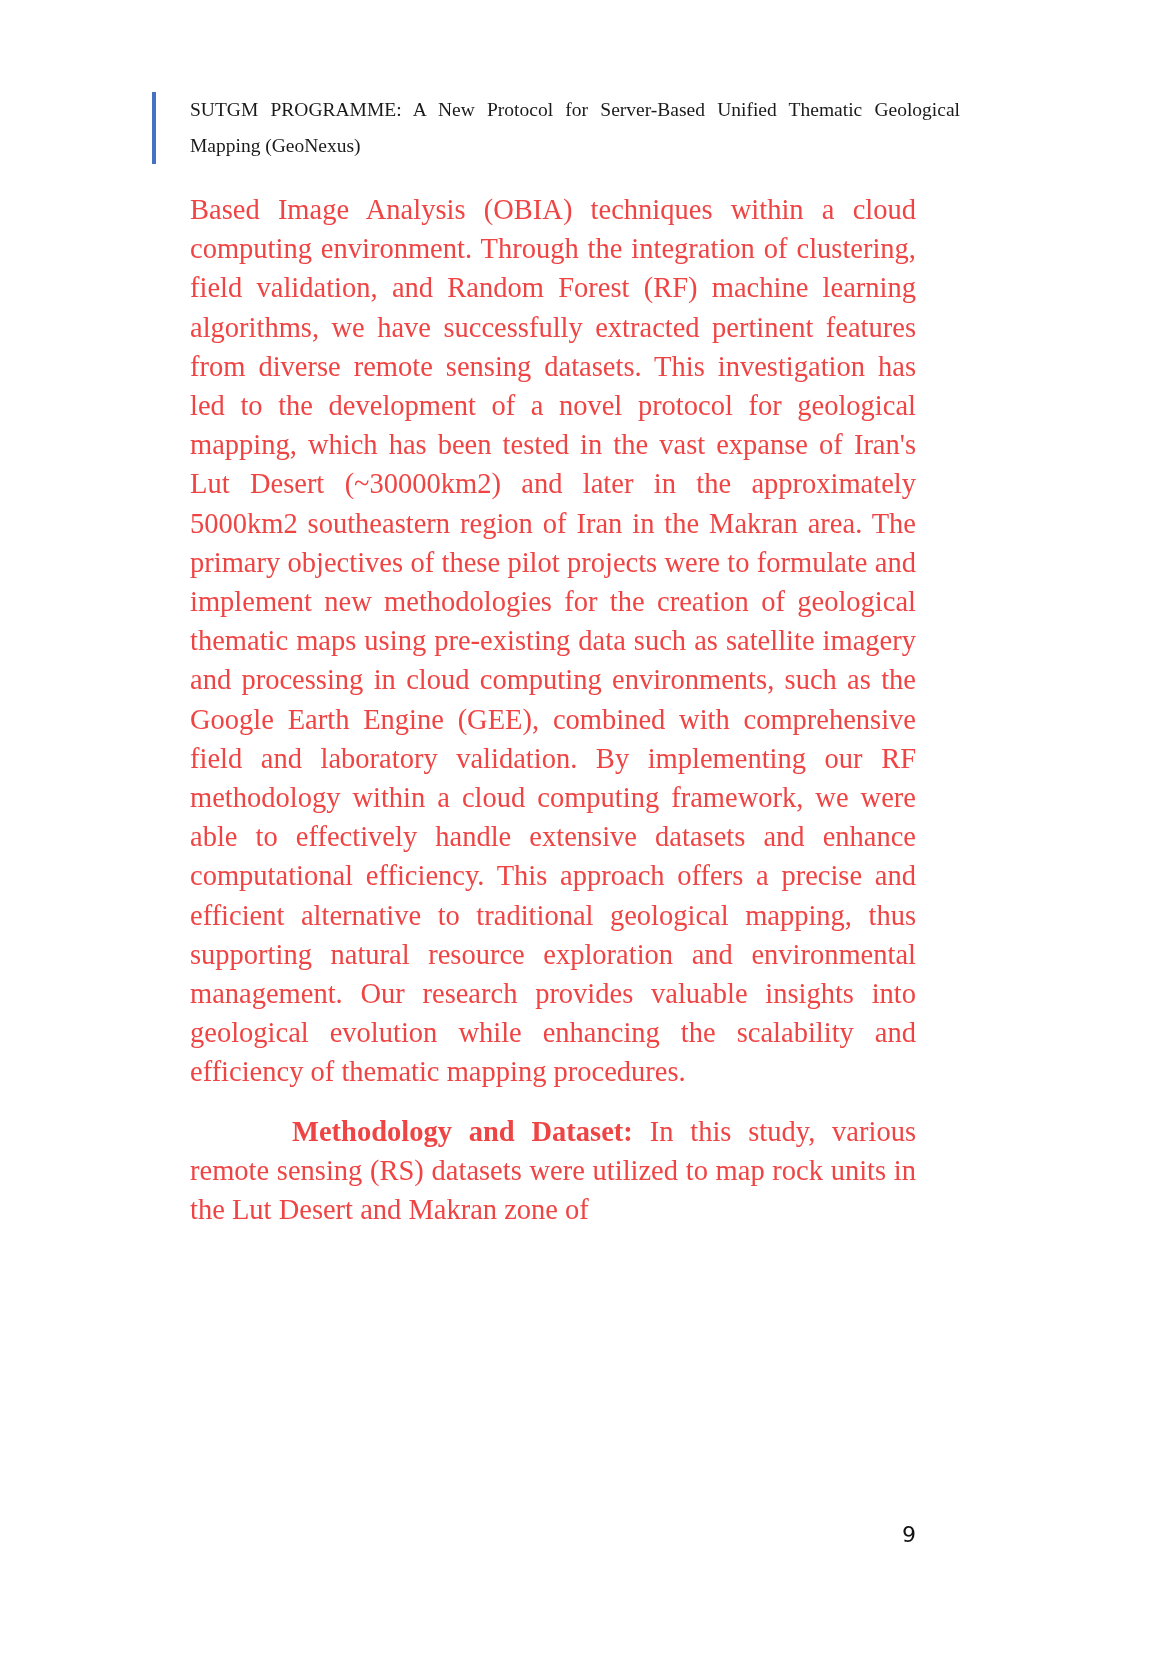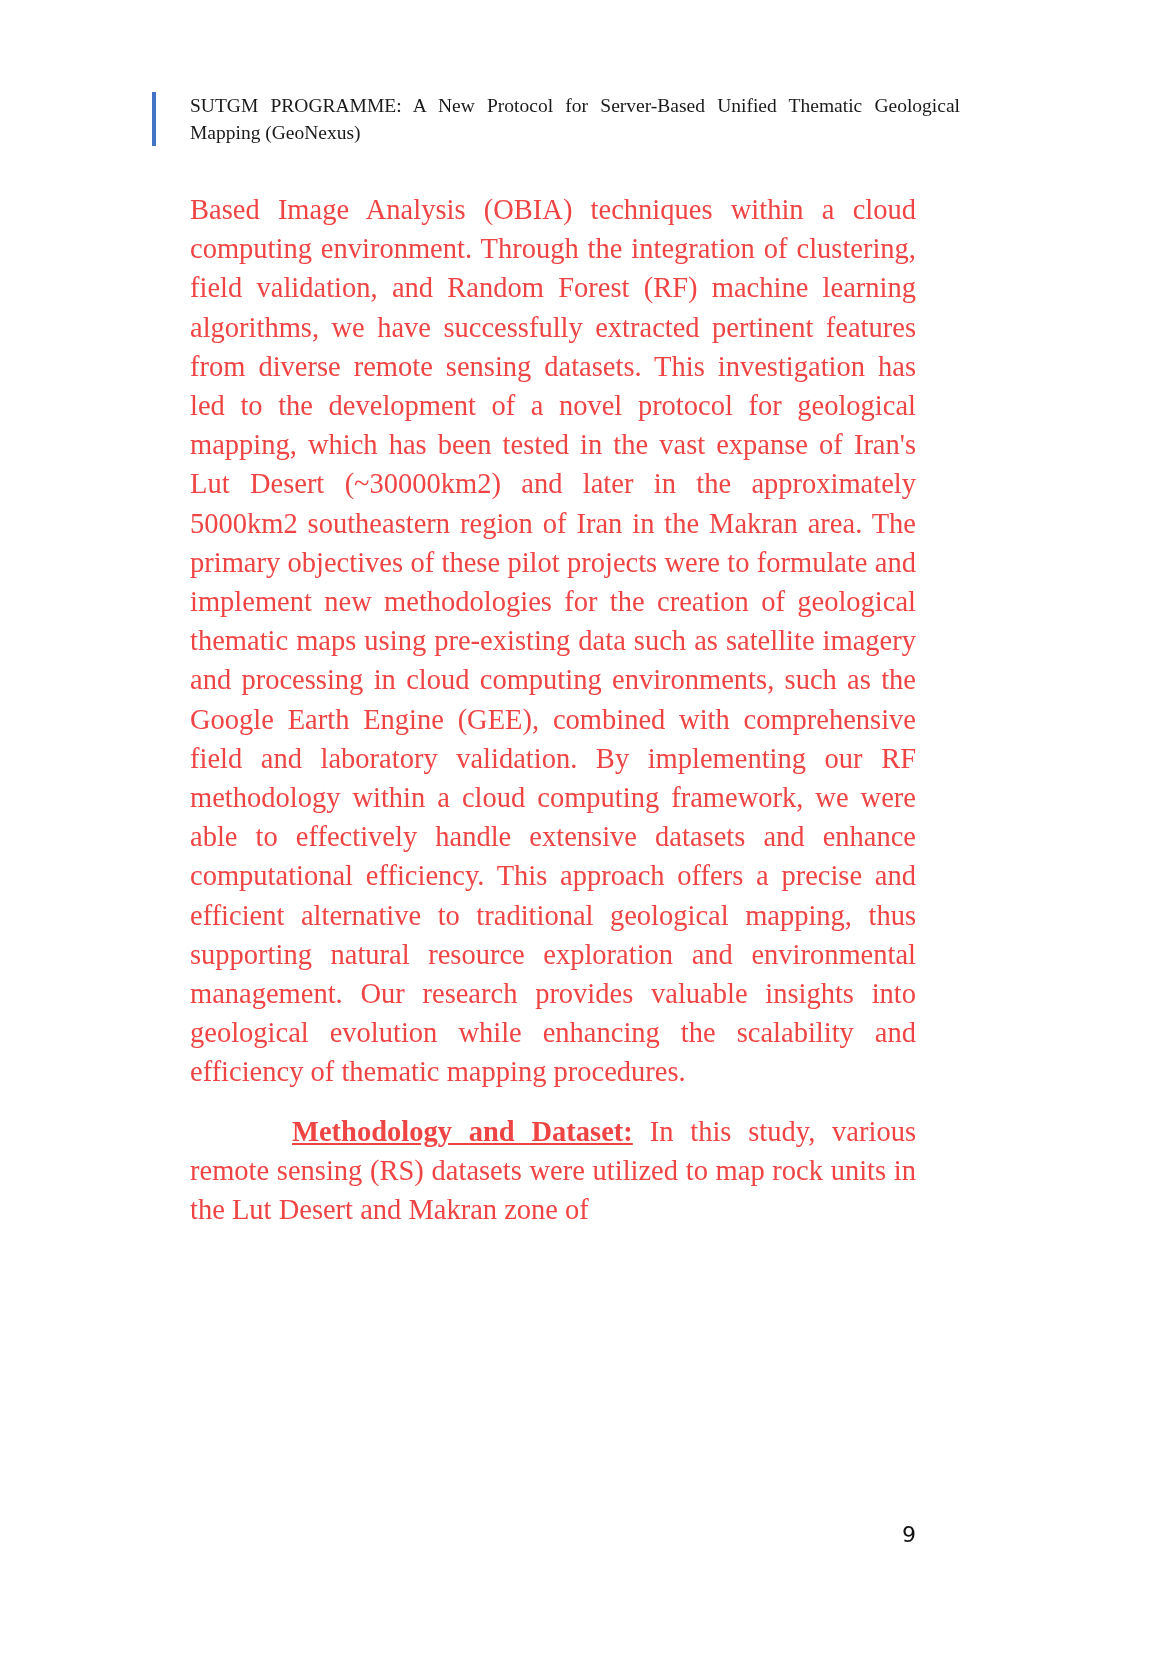--- a/index.html
+++ b/index.html
@@ -1,31 +1,31 @@
 <!DOCTYPE html>
 <html><head>
   <meta charset="utf-8">
   <style>
     html, body { margin: 0; padding: 0; background: #ffffff; }
     body { width: 1166px; height: 1654px; position: relative; overflow: hidden; }
     .page { position: absolute; left: 0; top: 0; width: 1166px; height: 1654px; background: #fff; }
     .running-header {
       position: absolute; left: 152px; top: 92px; width: 770px;
       border-left: 4px solid #4472c4; padding-left: 34px;
-      font-family: "Liberation Serif", serif; font-size: 19.5px; line-height: 27px;
+      font-family: "Liberation Serif", serif; font-size: 19.5px; line-height: 36px;
       color: #1a1a1a; text-align: justify; text-align-last: left;
     }
     .body-text {
       position: absolute; left: 190px; top: 190px; width: 726px;
       font-family: "Liberation Serif", serif; font-size: 28.5px; line-height: 39.2px;
       color: #ef4444; text-align: justify;
     }
     .body-text p { margin: 0; }
     .body-text p.para2 { margin-top: 20px; text-indent: 102px; }
-    .heading-inline { font-weight: bold; text-decoration: underline; }
+    .heading-inline { font-weight: bold; }
     .page-number {
       position: absolute; left: 890px; top: 1522px; width: 26px; text-align: right;
       font-family: "DejaVu Sans", sans-serif; font-size: 22px; color: #111;
     }
   </style>
 </head>
 <body>
 
 <div class="page">
   <div class="running-header">

